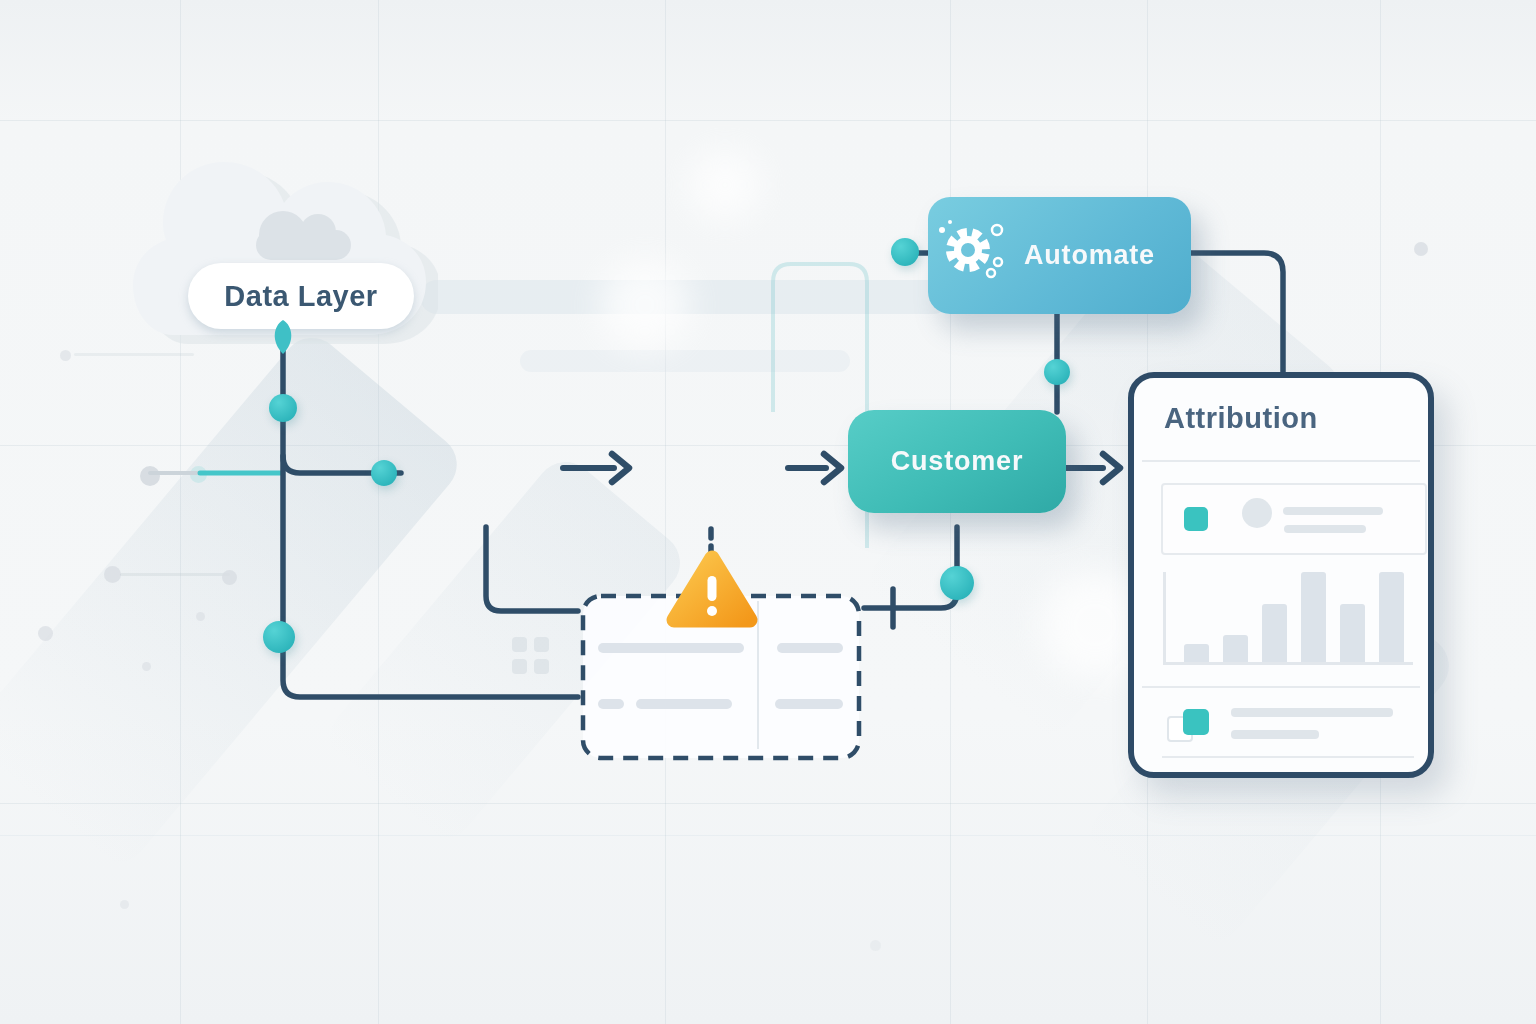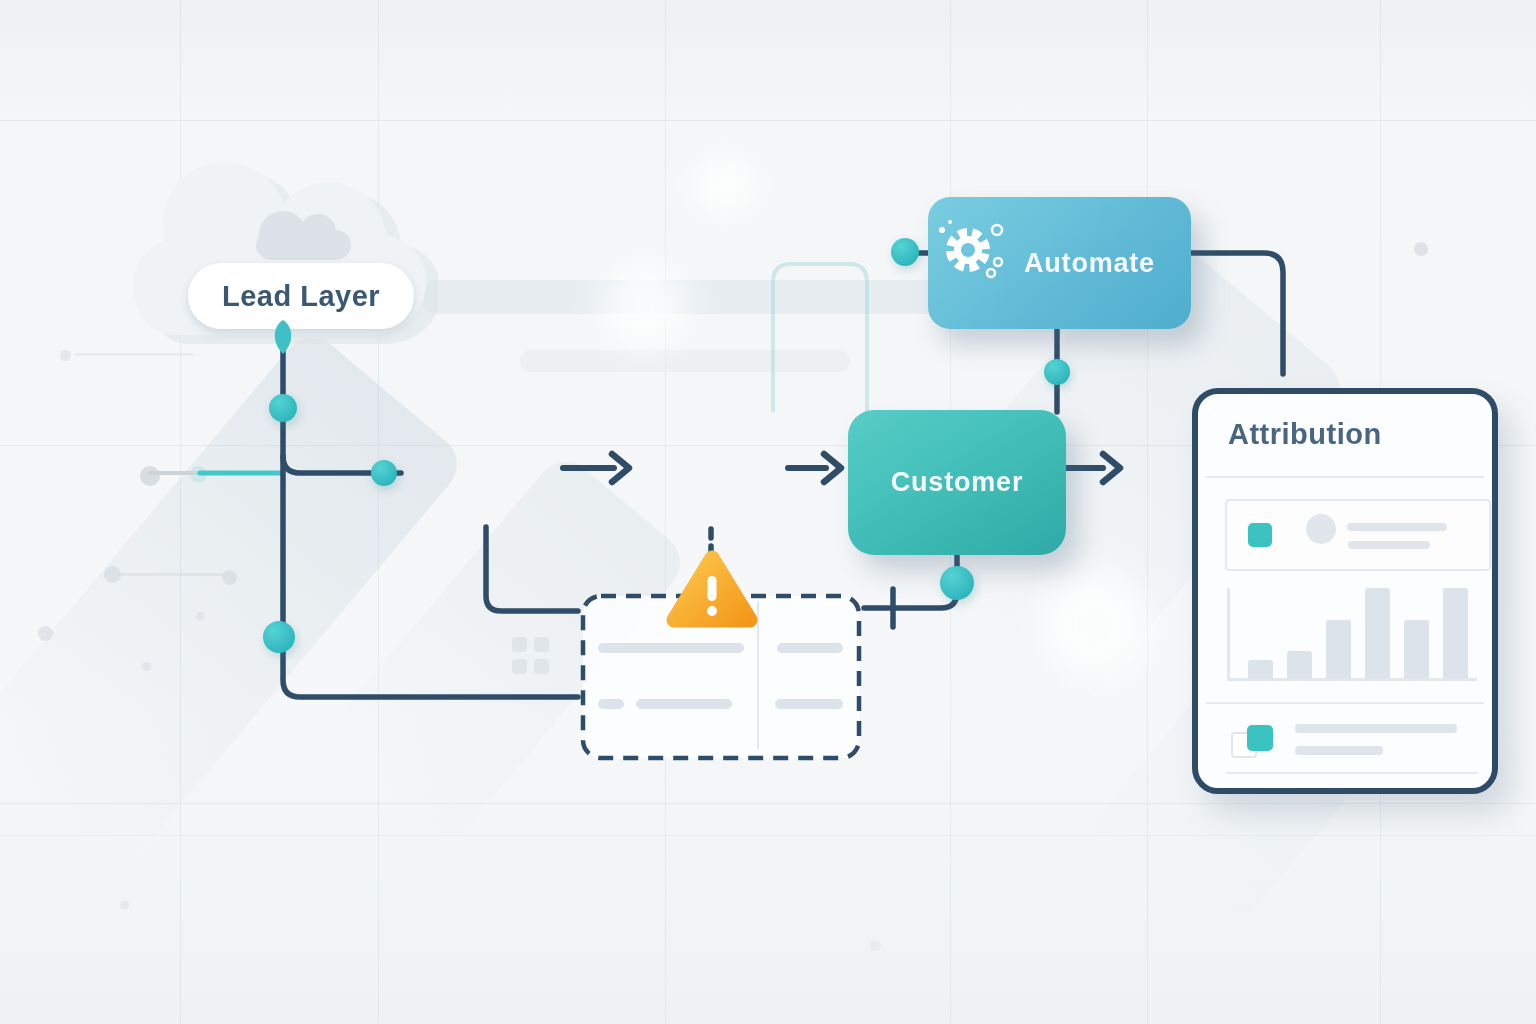--- a/index.html
+++ b/index.html
@@ -40,23 +40,23 @@
   .node-customer{background:linear-gradient(150deg,#57cdc7 0%,#3fbcb6 55%,#2fa9a6 100%);border-radius:26px;font-size:27px;}
   .node-automate{background:linear-gradient(140deg,#79cde0 0%,#5fb9d6 60%,#4fadcd 100%);border-radius:22px;font-size:27px;justify-content:flex-start;}
   .node-automate .label{margin-left:96px;}
   .gear-svg{position:absolute;left:10px;top:16px;}
   
   .dashed-box{position:absolute;left:580px;top:593px;width:282px;height:168px;z-index:3;}
   .dashed-box .ph{position:absolute;border-radius:5px;background:#dde3ea;height:10px;}
   .dashed-box .vdiv{position:absolute;left:177px;top:8px;width:2px;height:148px;background:#e2e8ed;}
   .warn-svg{position:absolute;left:660px;top:545px;z-index:6;}
   
-  .panel{position:absolute;left:1192px;top:372px;width:306px;height:406px;z-index:4;
+  .panel{position:absolute;left:1128px;top:372px;width:306px;height:406px;z-index:4;
     background:#fcfdfe;border:6px solid #2e4b67;border-radius:26px;box-sizing:border-box;
-    box-shadow:14px 18px 30px rgba(90,115,135,.22);margin-top:16px;}
+    box-shadow:14px 18px 30px rgba(90,115,135,.22);}
   .panel-title{position:absolute;left:30px;top:24px;font-size:29px;font-weight:700;color:#4a6580;letter-spacing:.5px;}
   .panel-div{position:absolute;left:8px;right:8px;height:2px;background:#e6eaee;}
   .card1{position:absolute;left:27px;top:105px;width:266px;height:72px;border:2px solid #e6eaee;border-radius:4px;box-sizing:border-box;background:#fdfdfe;}
   .teal-sq{position:absolute;background:#3ac3c0;border-radius:5px;}
   .gray-circle{position:absolute;border-radius:50%;background:#e0e6eb;}
   .ph{position:absolute;border-radius:4px;background:#dfe5ea;}
   .chart{position:absolute;left:29px;top:194px;width:250px;height:93px;
     border-left:3px solid #e2e7ec;border-bottom:3px solid #e2e7ec;box-sizing:border-box;
     display:flex;align-items:flex-end;gap:14px;padding-left:18px;}
   .chart .bar{width:25px;background:#dce3ea;border-radius:3px 3px 0 0;}
@@ -145,30 +145,30 @@
       <path d="M55,185 H250 C285,185 308,162 308,132 C308,108 292,90 268,85 C266,55 240,32 210,32 C192,32 176,40 166,53 C157,28 133,12 106,12 C72,12 45,39 45,73 C45,79 46,85 48,90 C28,97 15,114 15,135 C15,163 33,185 55,185 Z" fill="#dde3e7" opacity="0.55" transform="translate(15,9)"></path>
       <path d="M55,185 H250 C285,185 308,162 308,132 C308,108 292,90 268,85 C266,55 240,32 210,32 C192,32 176,40 166,53 C157,28 133,12 106,12 C72,12 45,39 45,73 C45,79 46,85 48,90 C28,97 15,114 15,135 C15,163 33,185 55,185 Z" fill="#f0f3f6"></path>
       <g fill="#dce2e7">
         <circle cx="165" cy="85" r="24"></circle>
         <circle cx="200" cy="82" r="18"></circle>
         <rect x="138" y="80" width="95" height="30" rx="15"></rect>
       </g>
     </svg>
   </div>
   <div class="cloud-pill">
-    <span>Lead Layer</span>
+    <span>Data Layer</span>
   </div>
   <svg class="droplet" width="28" height="42" viewBox="0 0 28 42">
     <path d="M14,38 C26,26 24,10 14,4 C4,10 2,26 14,38 Z" fill="#3fc0c6"></path>
   </svg>
 
-  <div class="node node-customer" style="left:848px;top:410px;width:218px;height:145px">
+  <div class="node node-customer" style="left:848px;top:410px;width:218px;height:103px">
     <span>Customer</span>
   </div>
-  <div class="node node-automate" style="left:928px;top:197px;width:263px;height:132px">
+  <div class="node node-automate" style="left:928px;top:197px;width:263px;height:117px">
     <svg class="gear-svg" width="92" height="74" viewBox="0 0 92 74">
       <circle cx="30" cy="37" r="17" fill="none" stroke="#ffffff" stroke-width="10" stroke-dasharray="8.2 5.15" transform="rotate(12 30 37)"></circle>
       <path d="M30,23 a14,14 0 1,0 0,28 a14,14 0 1,0 0,-28 M30,30 a7,7 0 1,1 0,14 a7,7 0 1,1 0,-14" fill="#ffffff" fill-rule="evenodd"></path>
       <circle cx="59" cy="17" r="5" fill="none" stroke="#ffffff" stroke-width="2.5"></circle>
       <circle cx="60" cy="49" r="4" fill="none" stroke="#ffffff" stroke-width="2.5"></circle>
       <circle cx="53" cy="60" r="4" fill="none" stroke="#ffffff" stroke-width="2.5"></circle>
       <circle cx="4" cy="17" r="3" fill="#ffffff"></circle>
       <circle cx="12" cy="9" r="2" fill="#ffffff"></circle>
     </svg>
     <span class="label">Automate</span>

